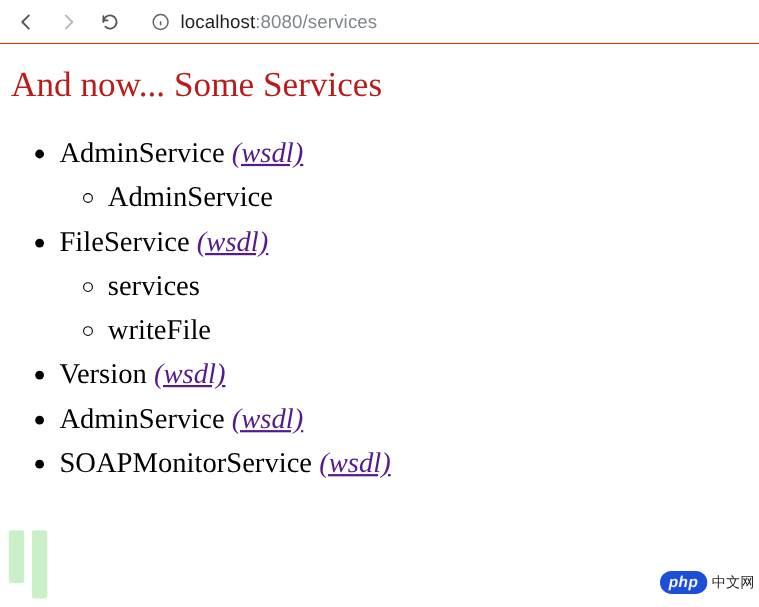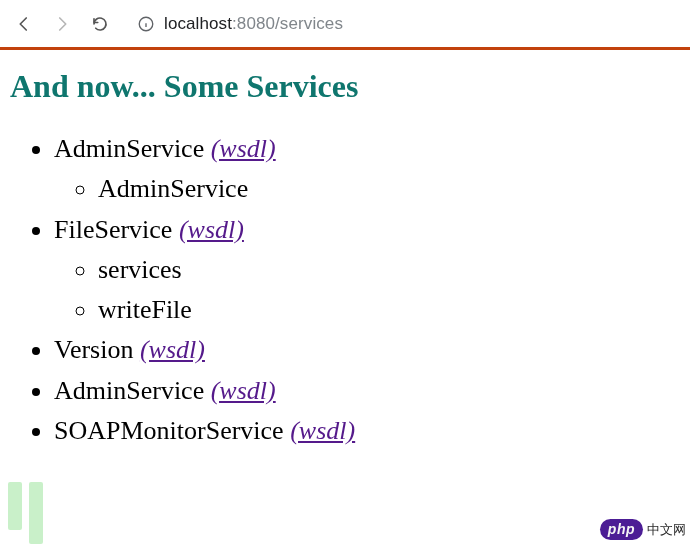--- a/index.html
+++ b/index.html
@@ -11,24 +11,24 @@
       font-family: "Times New Roman", Times, serif;
       width: 690px;
       height: 552px;
       background: #ffffff;
       position: relative;
       overflow: hidden;
     }
     .toolbar {
       display: flex;
       align-items: center;
-      height: 50px;
+      height: 40px;
       padding: 0 8px;
       gap: 6px;
-      border-bottom: 3px solid #c2410c;
+      border-bottom: 1px solid #c2410c;
       font-family: -apple-system, BlinkMacSystemFont, "Segoe UI", Arial, sans-serif;
     }
     .nav-btn {
       width: 32px;
       height: 32px;
       display: flex;
       align-items: center;
       justify-content: center;
       border-radius: 50%;
       cursor: pointer;
@@ -76,24 +76,24 @@
     .url-text {
       letter-spacing: 0.1px;
     }
     .url-text .dim {
       color: #80868b;
     }
     .content {
       padding: 18px 10px 0 10px;
     }
     h2.page-title {
-      font-weight: bold;
+      font-weight: normal;
       font-size: 32px;
       margin-bottom: 24px;
-      color: #0f766e;
+      color: #b91c1c;
     }
     ul.service-list {
       list-style: disc;
       padding-left: 44px;
       font-size: 26px;
       color: #000;
       line-height: 1.55;
     }
     ul.service-list > li {
       margin-bottom: 0;
@@ -138,21 +138,21 @@
     .watermark-right {
       position: absolute;
       right: 4px;
       bottom: 12px;
       display: flex;
       align-items: center;
       gap: 4px;
       font-family: Arial, "Microsoft YaHei", sans-serif;
     }
     .php-badge {
-      background: #4c1d95;
+      background: #1d4ed8;
       color: #f5f5f5;
       font-weight: bold;
       font-style: italic;
       font-size: 14px;
       padding: 2px 8px 3px 8px;
       border-radius: 12px;
       letter-spacing: 0.5px;
     }
     .cn-text {
       font-size: 13px;

